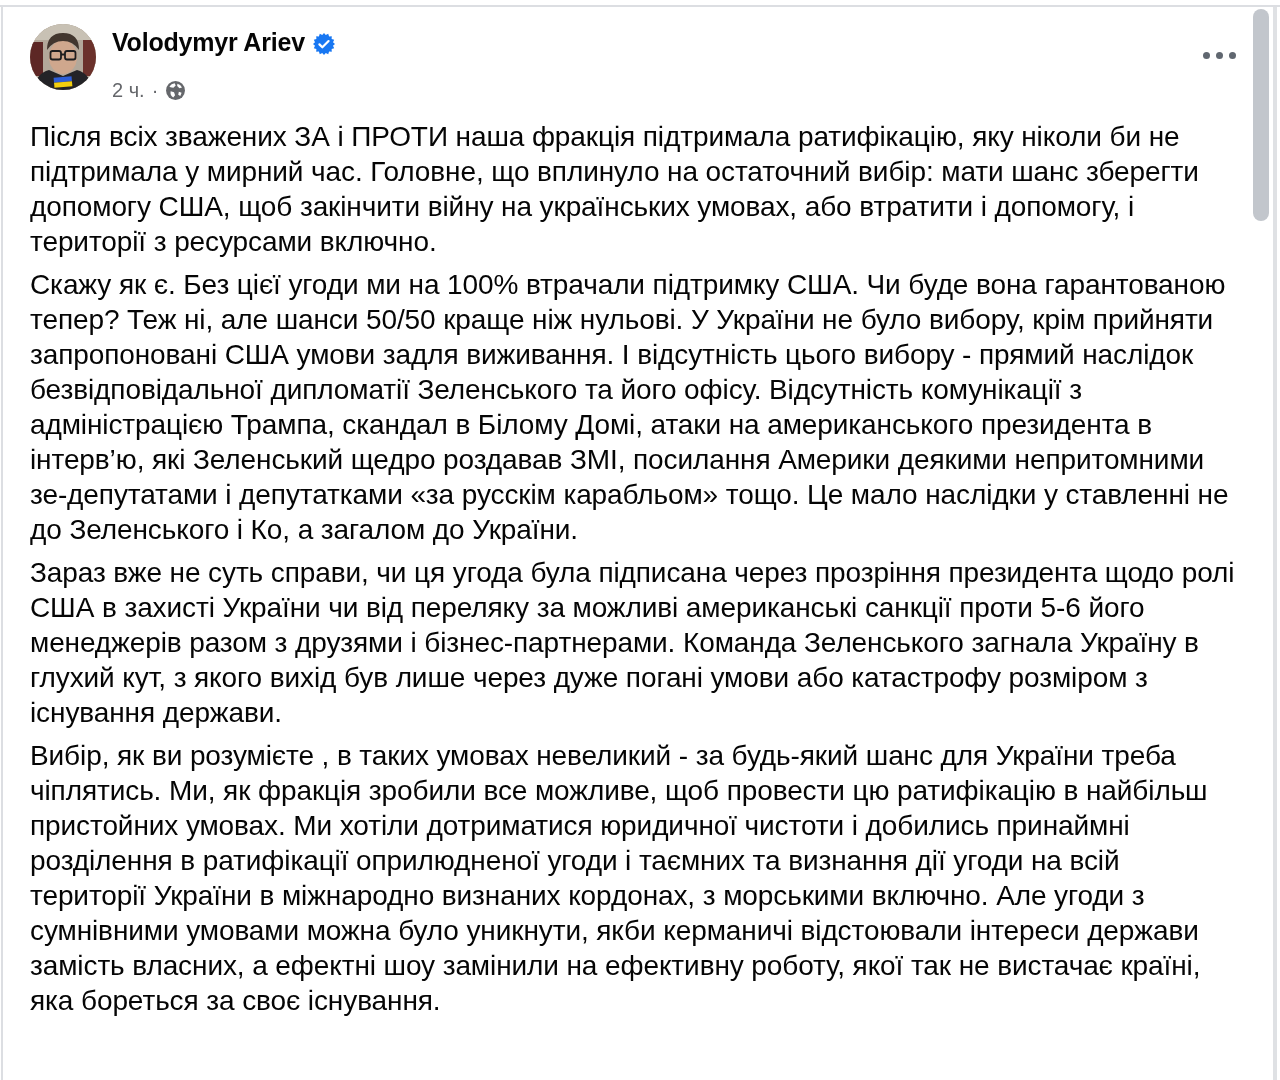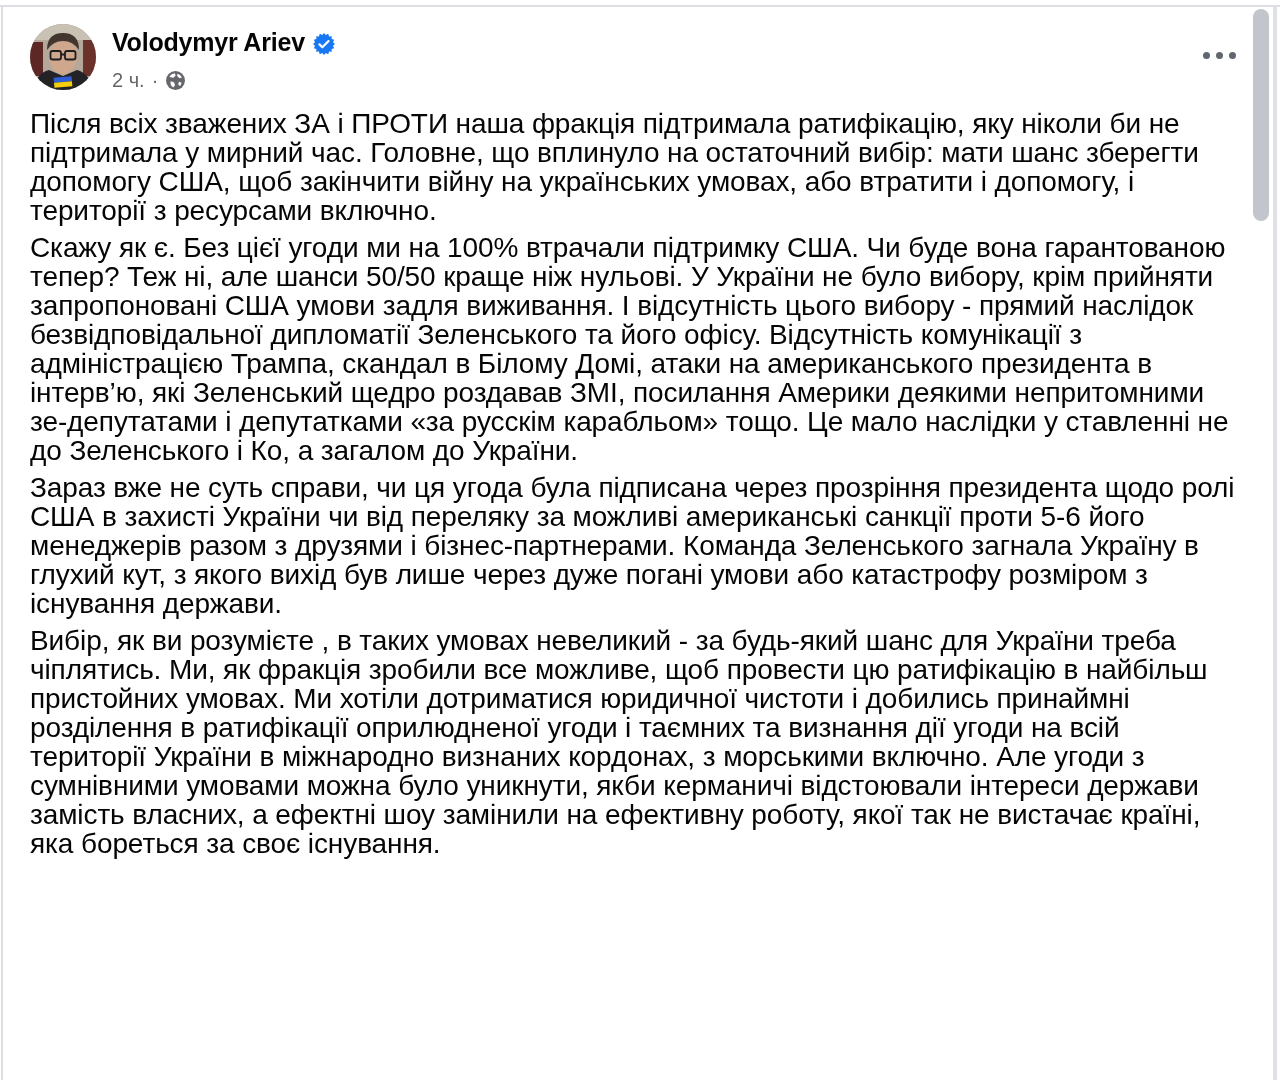--- a/index.html
+++ b/index.html
@@ -64,21 +64,21 @@
     font-weight: 700;
     color: #050505;
     letter-spacing: -0.2px;
     cursor: pointer;
   }
   .badge svg { width: 22px; height: 22px; display: block; margin-top: 2px; }
   .meta {
     display: flex;
     align-items: center;
     gap: 7px;
-    margin-top: 12px;
+    margin-top: 22px;
     color: #65676B;
     font-size: 20px;
   }
   .meta .timestamp { cursor: pointer; }
   .meta .sep { color: #65676B; }
   .globe svg { width: 21px; height: 21px; display: block; }
   .more {
     position: absolute;
     right: -8px; top: 20px;
     display: flex;
@@ -89,21 +89,21 @@
   }
   .dot {
     width: 7px; height: 7px;
     border-radius: 50%;
     background: #606770;
   }
   .body { margin-top: 17px; }
   .body p {
     margin: 0 0 8px 0;
     font-size: 28px;
-    line-height: 29px;
+    line-height: 35px;
     color: #050505;
     letter-spacing: -0.1px;
     max-width: 1212px;
   }
 </style>
 </head>
 <body>
 
 <div class="top-border"></div>
 <div class="left-border"></div>

